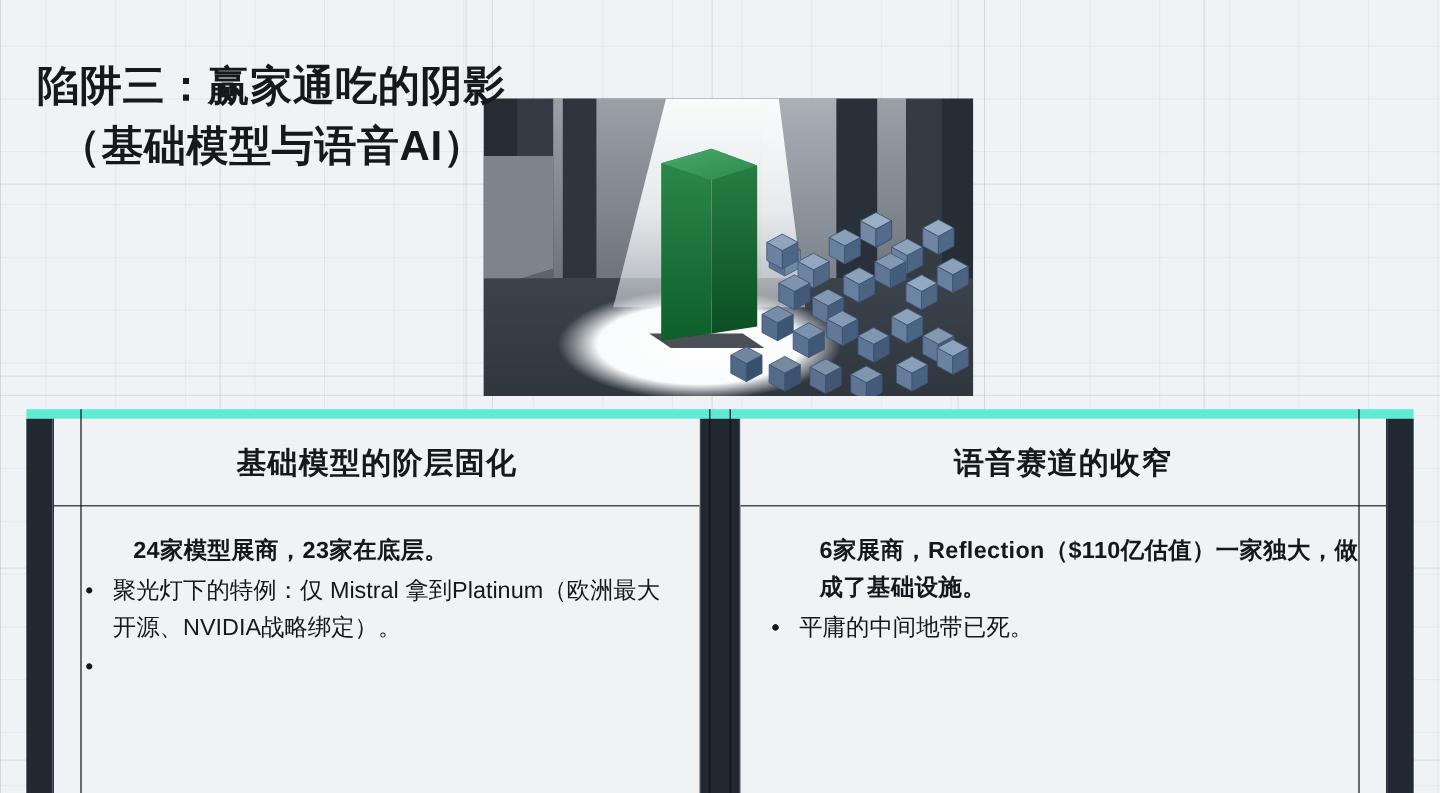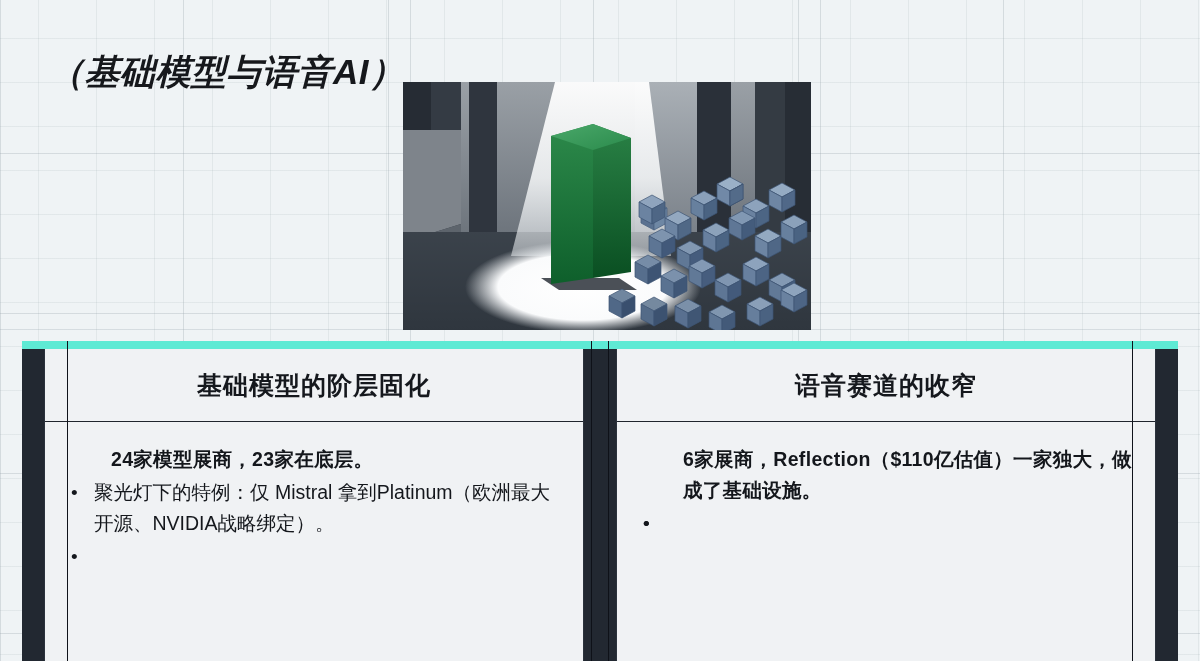--- a/index.html
+++ b/index.html
@@ -33,21 +33,21 @@
       linear-gradient(to right, rgba(150,162,170,.30) 1px, transparent 1px) 0 0/410px 100%,
       linear-gradient(to bottom, rgba(150,162,170,.28) 1px, transparent 1px) 0 329px/100% 332px;
   }
 
   
   #title{
     position:absolute;left:31px;top:24px;z-index:6;
     font-size:35px;font-weight:bold;color:#16181c;
     line-height:50px;letter-spacing:.5px;white-space:pre;
   }
-  #title .line2{display:block;padding-left:18px;font-style:italic;}
+  #title .line2{display:block;padding-left:18px;}
 
   
   #hero{
     position:absolute;left:403px;top:82px;width:408px;height:248px;z-index:3;
   }
   #hero svg{display:block;width:100%;height:100%;}
 
   
   #frame{
     position:absolute;left:22px;top:341px;width:1156px;height:376px;z-index:4;
@@ -100,21 +100,21 @@
   }
   ul.bullets li .dot{
     position:absolute;left:4px;top:0;font-size:19px;line-height:31px;
   }
 </style>
 </head>
 <body>
 
 <div id="bg-grid"></div>
 
-<h1 id="title"><span class="line2">（基础模型与语音AI）</span></h1>
+<h1 id="title"><span class="line1">陷阱三：赢家通吃的阴影</span><span class="line2">（基础模型与语音AI）</span></h1>
 
 <div id="hero">
   <svg viewBox="0 0 408 248" preserveAspectRatio="none" aria-hidden="true">
     <defs>
       <linearGradient id="gWallL" x1="0" y1="0" x2="1" y2="0">
         <stop offset="0" stop-color="#2d333b"></stop>
           <stop offset="1" stop-color="#3b424b"></stop>
       </linearGradient>
       <linearGradient id="gConcrete" x1="0" y1="0" x2="0" y2="1">
         <stop offset="0" stop-color="#9aa0a6"></stop>
@@ -333,19 +333,19 @@
   </div>
 
   <div class="mid-gutter"></div>
 
   <div class="panel">
     <div class="panel-head">语音赛道的收窄</div>
     <div class="panel-body">
       <p class="lead">6家展商，Reflection（$110亿估值）一家独大，做成了基础设施。</p>
       <ul class="bullets">
         <li><span class="dot">•</span></li>
-        <li><span class="dot">•</span></li>
+        <li><span class="dot">•</span><span>平庸的中间地带已死。</span></li>
       </ul>
     </div>
   </div>
 
   <div class="gutter"></div>
 </div>
 
 </body></html>

